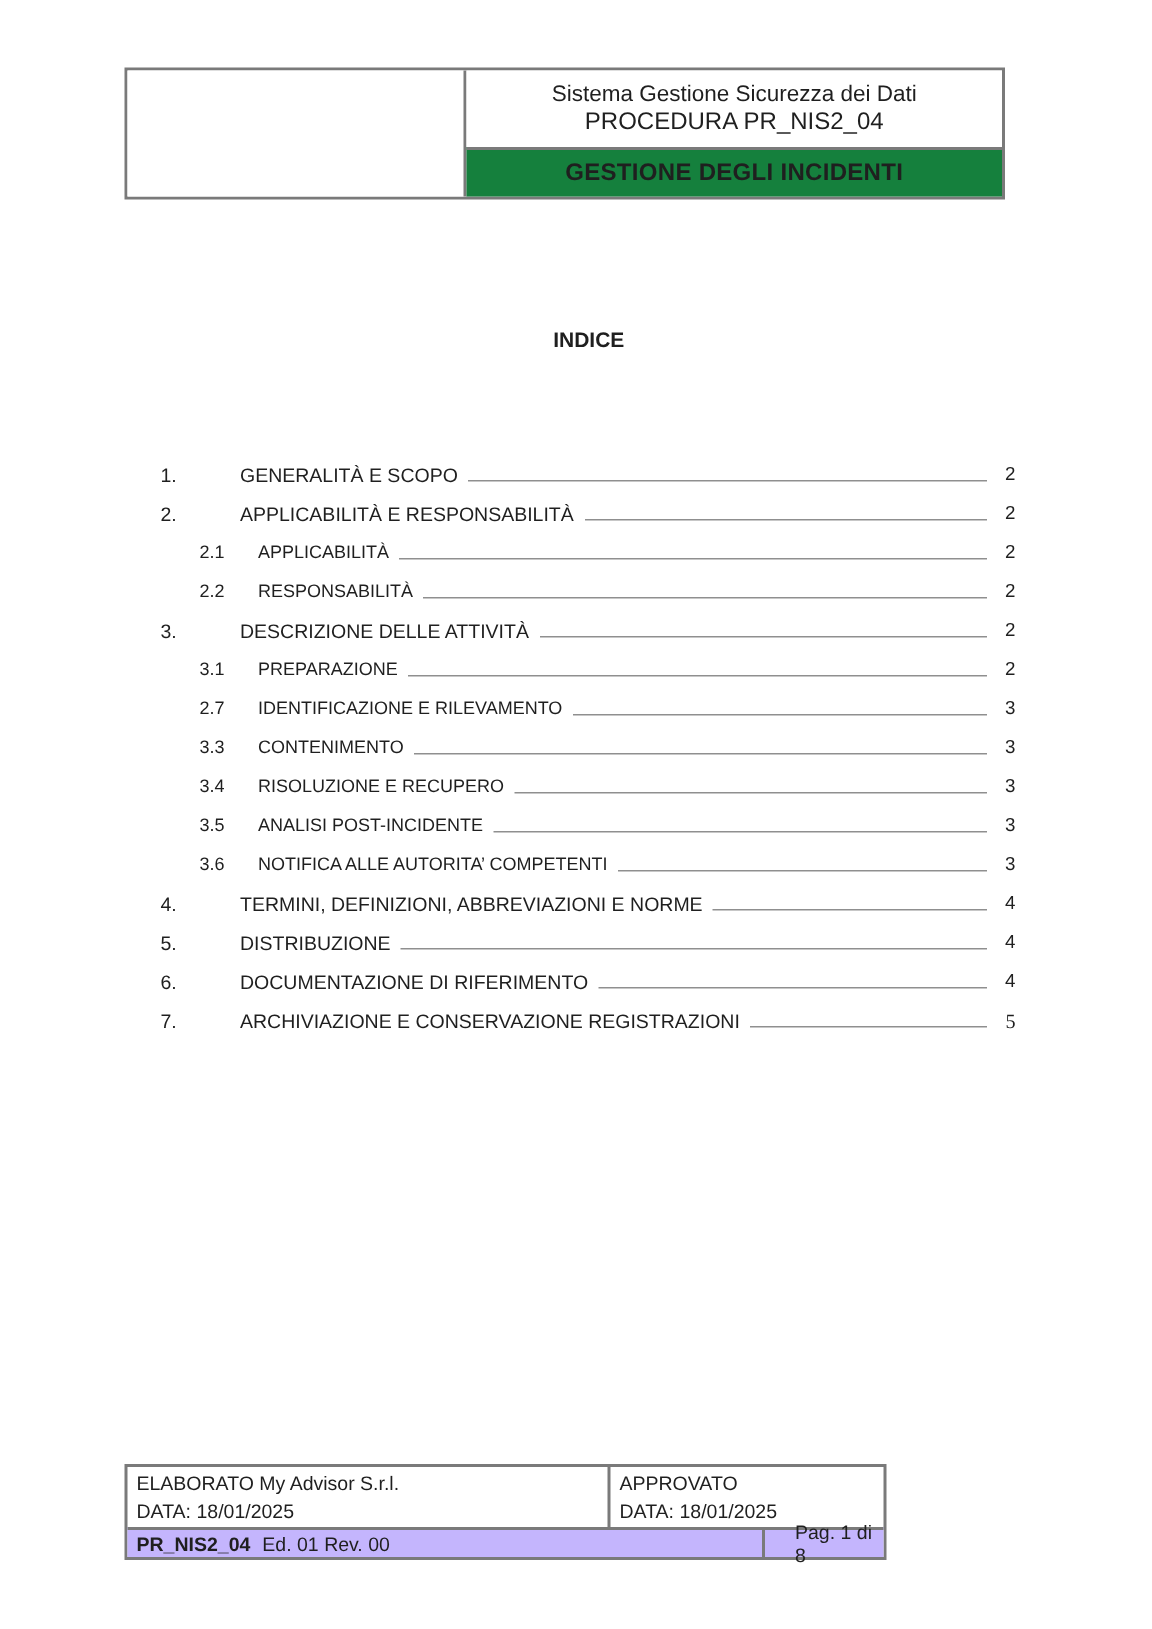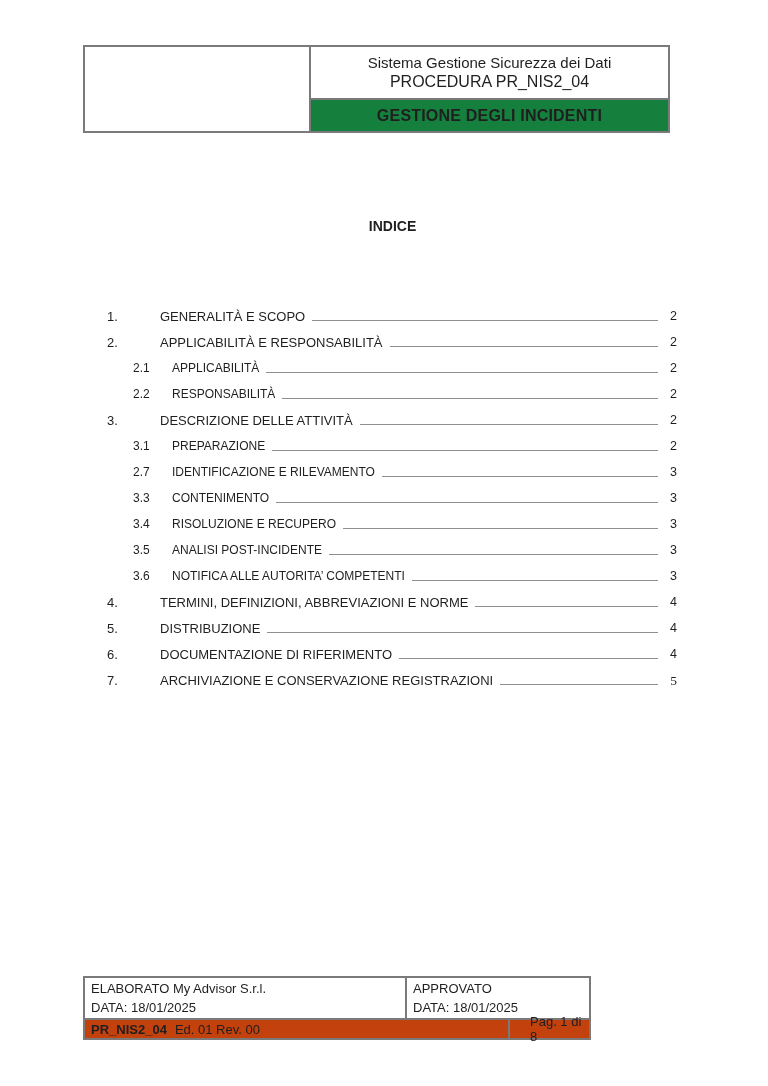--- a/index.html
+++ b/index.html
@@ -85,21 +85,21 @@
   .ftr-cell {
     box-sizing:border-box; padding:1px 6px 0 6px;
     display:flex; flex-direction:column; justify-content:space-evenly;
   }
   .ftr-cell-left { width:322px; border-right:2px solid #7a7a7a; }
   .ftr-cell-right { flex:1; }
   .ftr-line { line-height:16px; }
   .ftr-bottom {
     height:20px; flex:none;
     border-top:2px solid #7a7a7a; box-sizing:border-box;
-    background:#c2410c; display:flex; align-items:center;
+    background:#c4b5fd; display:flex; align-items:center;
   }
   .ftr-code-cell { flex:1; padding-left:6px; display:flex; align-items:center; }
   .ftr-code { font-weight:bold; }
   .ftr-rev { margin-left:8px; }
   .ftr-page-cell {
     width:81px; flex:none; align-self:stretch;
     border-left:2px solid #7a7a7a; box-sizing:border-box;
     display:flex; align-items:center; padding-left:20px;
   }
 </style>

